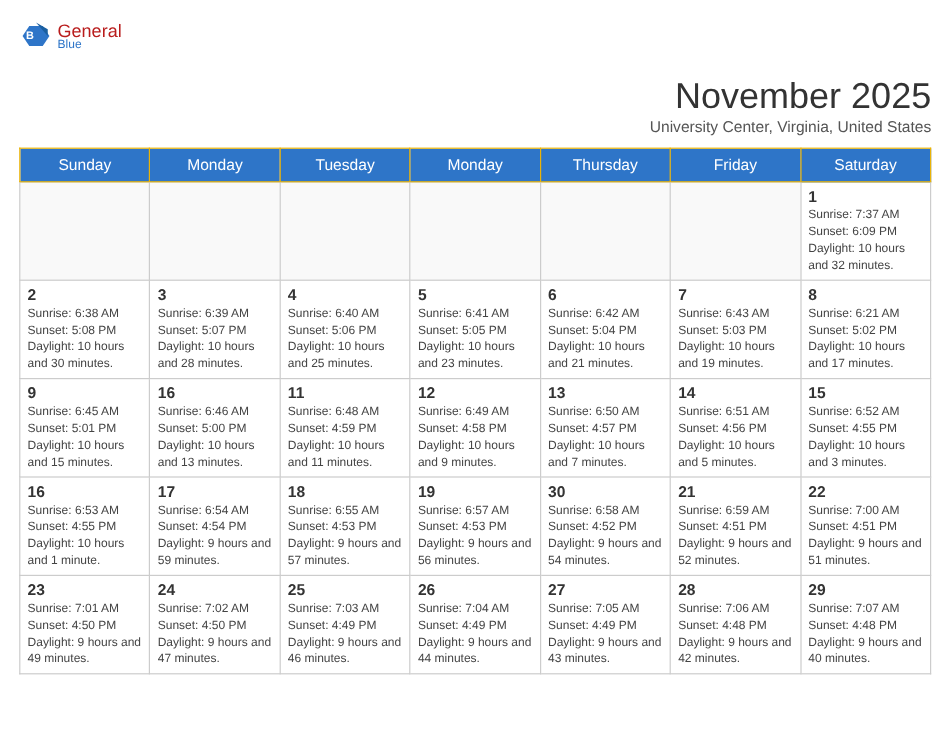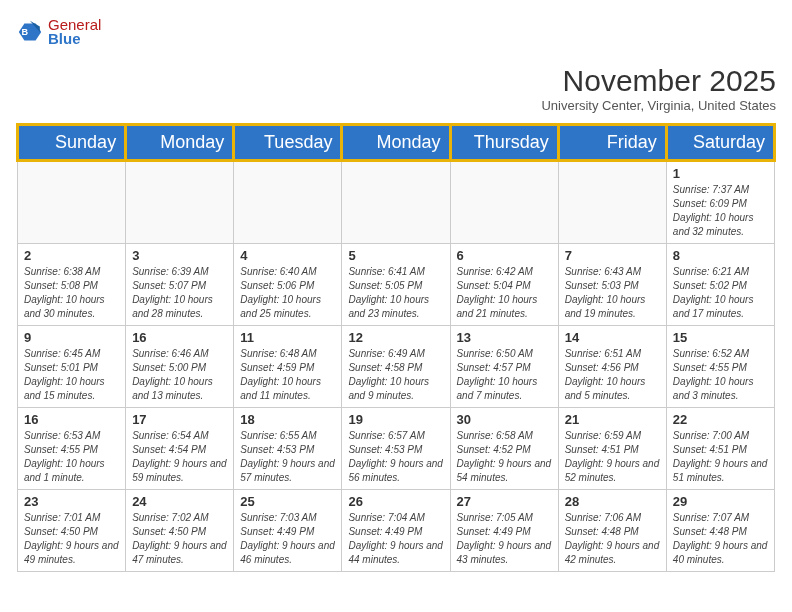--- a/index.html
+++ b/index.html
@@ -40,63 +40,62 @@
       text-align: right;
     }
     .calendar {
       width: 100%;
       border-collapse: collapse;
       border: 1px solid #ccc;
     }
     .calendar th {
       background-color: #2e75c8;
       color: white;
-      text-align: right;
+      text-align: center;
       padding: 6px 8px;
-      font-size: 18px;
+      font-size: 13px;
       font-weight: normal;
-      border: 3px solid #eab308;
+      border: 1px solid #eab308;
     }
     .calendar td {
       border: 1px solid #ccc;
       vertical-align: top;
       padding: 4px 6px;
       width: calc(100% / 7);
       min-height: 80px;
     }
     .day-number {
       font-size: 13px;
       font-weight: bold;
       color: #333;
       display: block;
       margin-bottom: 2px;
     }
     .day-info {
       font-size: 10px;
       color: #444;
       line-height: 1.4;
-      font-style: italic;
     }
     .empty-cell {
       background: #f9f9f9;
     }
   </style>
 </head>
 <body>
 
 <div class="header-area">
   <div class="logo">
     <svg class="logo-icon" viewBox="0 0 40 40" xmlns="http://www.w3.org/2000/svg">
       <polygon points="12,8 28,8 36,20 28,32 12,32 4,20" fill="#2e75c8"></polygon>
       <polygon points="20,4 34,12 34,20 20,4" fill="#1a5fa0"></polygon>
       <text x="8" y="24" font-size="13" fill="white" font-weight="bold">B</text>
     </svg>
     <div>
       <div style="font-size:15px;color:#b91c1c;">General</div>
-      <div style="font-size:15px;color:#2e75c8;font-weight:bold;margin-top:-3px;">Blue</div>
+      <div style="font-size:10px;color:#2e75c8;font-weight:normal;margin-top:-3px;">Blue</div>
     </div>
   </div>
   <div class="title-area">
     <div class="calendar-title">November 2025</div>
     <div class="calendar-subtitle">University Center, Virginia, United States</div>
   </div>
 </div>
 
 <table class="calendar">
   <thead>

